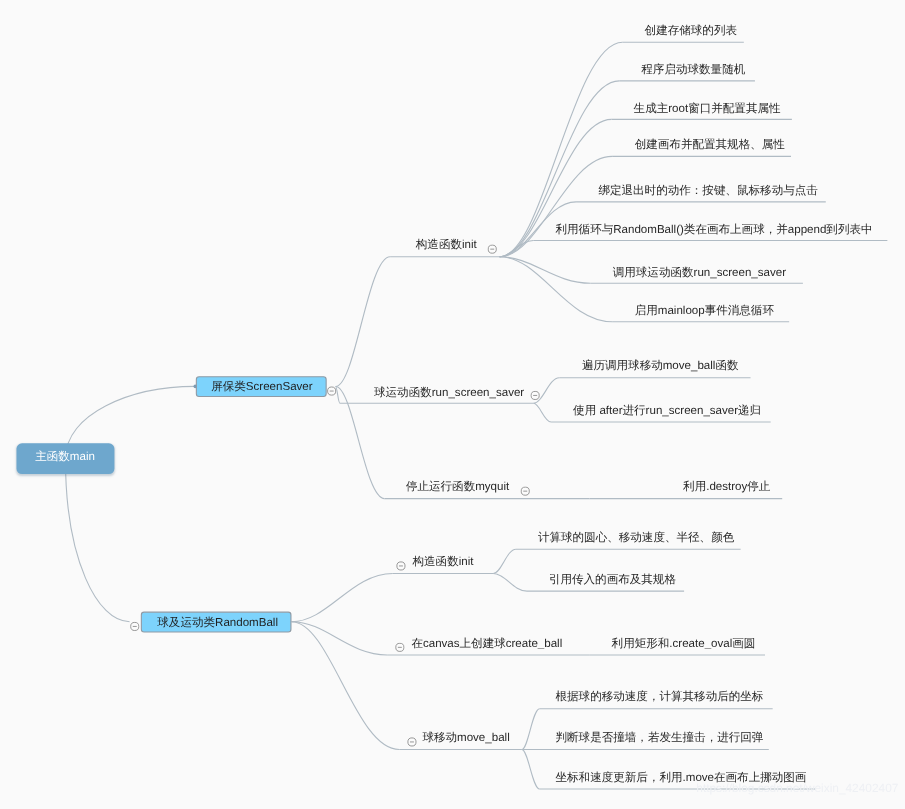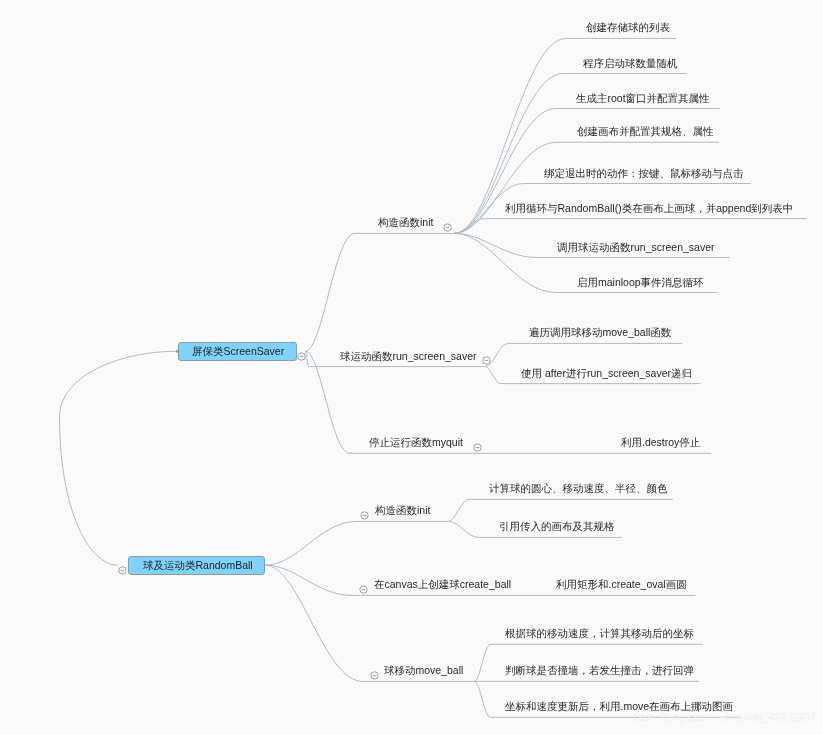--- a/index.html
+++ b/index.html
@@ -101,20 +101,23 @@
       <path d="M 352 595.4 L 536 595.4" fill="none" stroke="#b0bbc4" stroke-width="1"></path>
       <path d="M 536 595.4 L 695.5 595.4" fill="none" stroke="#b0bbc4" stroke-width="1"></path>
       <path d="M 265.1 565.2 C 300.344 565.2 322.861 681.4 363 681.4" fill="none" stroke="#b0bbc4" stroke-width="1"></path>
       <path d="M 363 681.4 L 474.4 681.4" fill="none" stroke="#b0bbc4" stroke-width="1"></path>
       <path d="M 474.4 681.4 C 480.23199999999997 681.4 483.958 644.3 490.6 644.3" fill="none" stroke="#b0bbc4" stroke-width="1"></path>
       <path d="M 490.6 644.3 L 702.4 644.3" fill="none" stroke="#b0bbc4" stroke-width="1"></path>
       <path d="M 474.4 681.3 L 698.9 681.3" fill="none" stroke="#b0bbc4" stroke-width="1"></path>
       <path d="M 474.4 681.4 C 480.23199999999997 681.4 483.958 717.3 490.6 717.3" fill="none" stroke="#b0bbc4" stroke-width="1"></path>
       <path d="M 490.6 717.3 L 741 717.3" fill="none" stroke="#b0bbc4" stroke-width="1"></path>
     </svg>
+<div class="root-node" style="left: 15px; top: 403px; width: 89px; height: 28px; background: rgb(110, 167, 205);">
+      <span class="cap" style="color: rgb(255, 255, 255); left: 17.3691px; top: 5.75px;">主函数main</span>
+    </div>
     <div class="lvl2-node" style="left: 177.5px; top: 341.5px; width: 119px; height: 19.5px;">
       <span class="cap" style="left: 13.4004px; top: 3.5px;">屏保类ScreenSaver</span>
     </div>
     <div class="toggle" style="left: 296.8px; top: 346.8px;"><svg width="9" height="9" viewBox="0 0 9 9">
         <circle cx="4.5" cy="4.5" r="3.7" fill="#fbfbfb" stroke="#8b8b8b" stroke-width="0.8"></circle>
         <line x1="2.7" y1="4.5" x2="6.3" y2="4.5" stroke="#8b8b8b" stroke-width="0.8"></line>
       </svg></div>
     <div class="node-text" style="left: 378px; top: 217.4px;">构造函数init</div>
     <div class="toggle" style="left: 443.2px; top: 218.1px;"><svg width="9" height="9" viewBox="0 0 9 9">
         <circle cx="4.5" cy="4.5" r="3.7" fill="#fbfbfb" stroke="#8b8b8b" stroke-width="0.8"></circle>
@@ -162,14 +165,14 @@
       </svg></div>
     <div class="node-text" style="left: 556px; top: 579.4px;">利用矩形和.create_oval画圆</div>
     <div class="node-text" style="left: 384px; top: 665.4px;">球移动move_ball</div>
     <div class="toggle" style="left: 369.9px; top: 665.9px;"><svg width="9" height="9" viewBox="0 0 9 9">
         <circle cx="4.5" cy="4.5" r="3.7" fill="#fbfbfb" stroke="#8b8b8b" stroke-width="0.8"></circle>
         <line x1="2.7" y1="4.5" x2="6.3" y2="4.5" stroke="#8b8b8b" stroke-width="0.8"></line>
       </svg></div>
     <div class="node-text" style="left: 505px; top: 628.3px;">根据球的移动速度，计算其移动后的坐标</div>
     <div class="node-text" style="left: 505px; top: 665.3px;">判断球是否撞墙，若发生撞击，进行回弹</div>
     <div class="node-text" style="left: 504.5px; top: 701.3px;">坐标和速度更新后，利用.move在画布上挪动图画</div>
-    <div class="watermark" style="left: 633px; top: 710.5px;">csdn://blog.csdn.net/weixin_42402407</div>
+    <div class="watermark" style="left: 633px; top: 710.5px;">https://blog.csdn.net/weixin_42402407</div>
   </div>
 
 </body></html>

